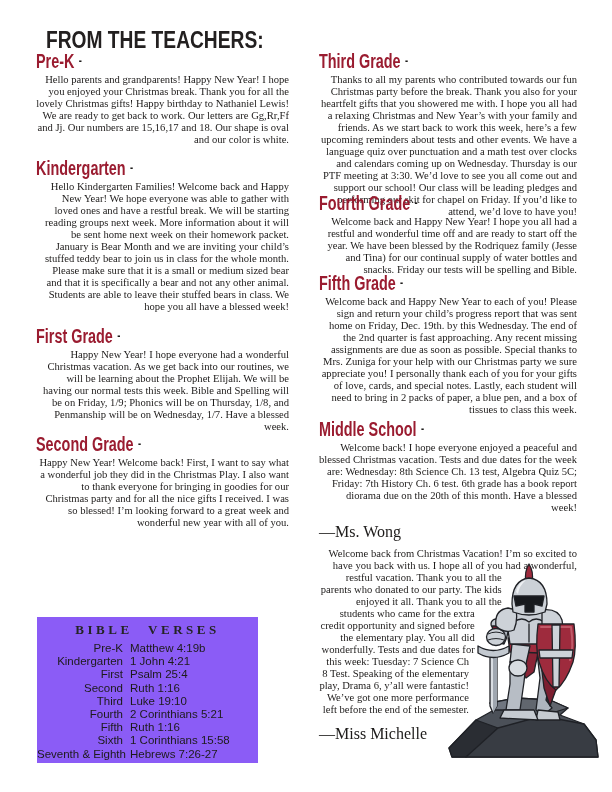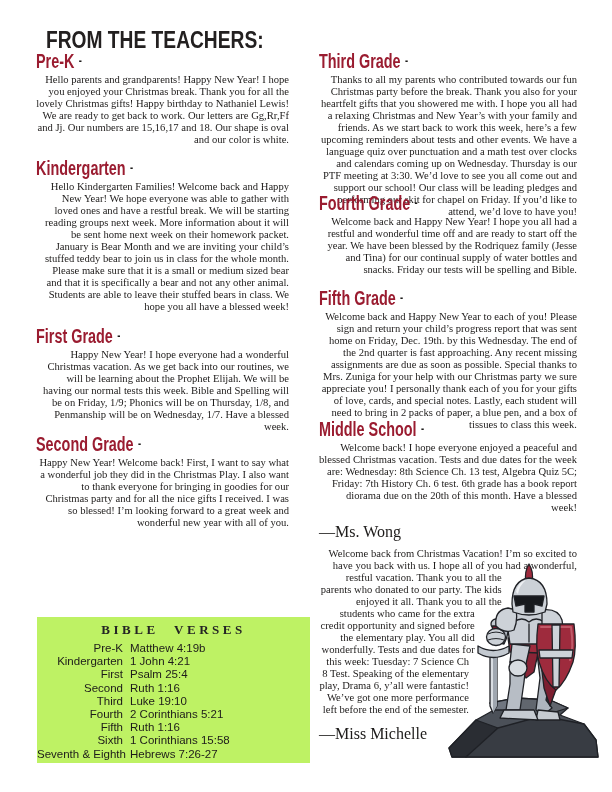--- a/index.html
+++ b/index.html
@@ -32,22 +32,22 @@
   .sig{margin:12px 0 0 0; font-size:16px; line-height:12px;}
   .body2{margin-top:10px;}
   
   .knight-space{
     float:right; width:108px; height:172px;
     shape-outside: polygon(34% 0%, 100% 0%, 100% 100%, 0% 100%, 0% 55%, 9% 52%, 9% 27%, 34% 26%);
     shape-margin:4px;
   }
   
   .bible-box{
-    position:absolute; left:37px; top:617px; width:273px; height:146px;
-    background:#bef264; box-sizing:border-box; padding-top:5px;
+    position:absolute; left:37px; top:617px; width:221px; height:146px;
+    background:#8b5cf6; box-sizing:border-box; padding-top:5px;
   }
   .bible-title{
     margin:0 0 4px 0; text-align:center;
     font-family:"Liberation Serif", serif; font-weight:700;
     font-size:13px; letter-spacing:3.5px; word-spacing:9px; color:#242424;
   }
   .bible-row{
     display:grid; grid-template-columns:86px 1fr; column-gap:7px;
     font-family:"Liberation Sans", sans-serif; font-size:11.5px;
     line-height:13.2px; color:#1d1b1a;
@@ -86,21 +86,21 @@
   <section class="sec" style="left:319px; top:50px; width:258px;">
     <h2><span class="condense"><span>Third Grade</span><span class="dash">-</span></span></h2>
     <p class="body">Thanks to all my parents who contributed towards our fun Christmas party before the break. Thank you also for your heartfelt gifts that you showered me with. I hope you all had a relaxing Christmas and New Year’s with your family and friends. As we start back to work this week, here’s a few upcoming reminders about tests and other events. We have a language quiz over punctuation and a math test over clocks and calendars coming up on Wednesday. Thursday is our PTF meeting at 3:30. We’d love to see you all come out and support our school! Our class will be leading pledges and performing our skit for chapel on Friday. If you’d like to attend, we’d love to have you!</p>
   </section>
 
   <section class="sec" style="left:319px; top:192px; width:258px;">
     <h2><span class="condense"><span>Fourth Grade</span><span class="dash">-</span></span></h2>
     <p class="body">Welcome back and Happy New Year! I hope you all had a restful and wonderful time off and are ready to start off the year. We have been blessed by the Rodriquez family (Jesse and Tina) for our continual supply of water bottles and snacks. Friday our tests will be spelling and Bible.</p>
   </section>
 
-  <section class="sec" style="left:319px; top:272px; width:258px;margin-top:15px;">
+  <section class="sec" style="left:319px; top:272px; width:258px;">
     <h2><span class="condense"><span>Fifth Grade</span><span class="dash">-</span></span></h2>
     <p class="body">Welcome back and Happy New Year to each of you! Please sign and return your child’s progress report that was sent home on Friday, Dec. 19th. by this Wednesday. The end of the 2nd quarter is fast approaching. Any recent missing assignments are due as soon as possible. Special thanks to Mrs. Zuniga for your help with our Christmas party we sure appreciate you! I personally thank each of you for your gifts of love, cards, and special notes. Lastly, each student will need to bring in 2 packs of paper, a blue pen, and a box of tissues to class this week.</p>
   </section>
 
   <section class="sec" style="left:319px; top:418px; width:258px;">
     <h2><span class="condense"><span>Middle School</span><span class="dash">-</span></span></h2>
     <p class="body">Welcome back!  I hope everyone enjoyed a peaceful and blessed Christmas vacation.  Tests and due dates for the week are: Wednesday: 8th Science Ch. 13 test, Algebra Quiz 5C; Friday: 7th History Ch. 6 test.  6th grade has a book report diorama due on the 20th of this month. Have a blessed week!</p>
     <p class="sig">—Ms. Wong</p>
     <p class="body body2"><span>Welcome back from Christmas Vacation! I’m so excited to have you back with us. I hope all of you had</span><span class="knight-space"></span>
       <span>a wonderful, restful vacation. Thank you to all the parents who donated to our party. The kids enjoyed it all. Thank you to all the students who came for the extra credit opportunity and signed before the elementary play. You all did wonderfully. Tests and due dates for this week: Tuesday: 7 Science Ch 8 Test.  Speaking of the elementary play, Drama 6, y’all were fantastic! We’ve got one more performance left before the end of the semester.</span></p>

